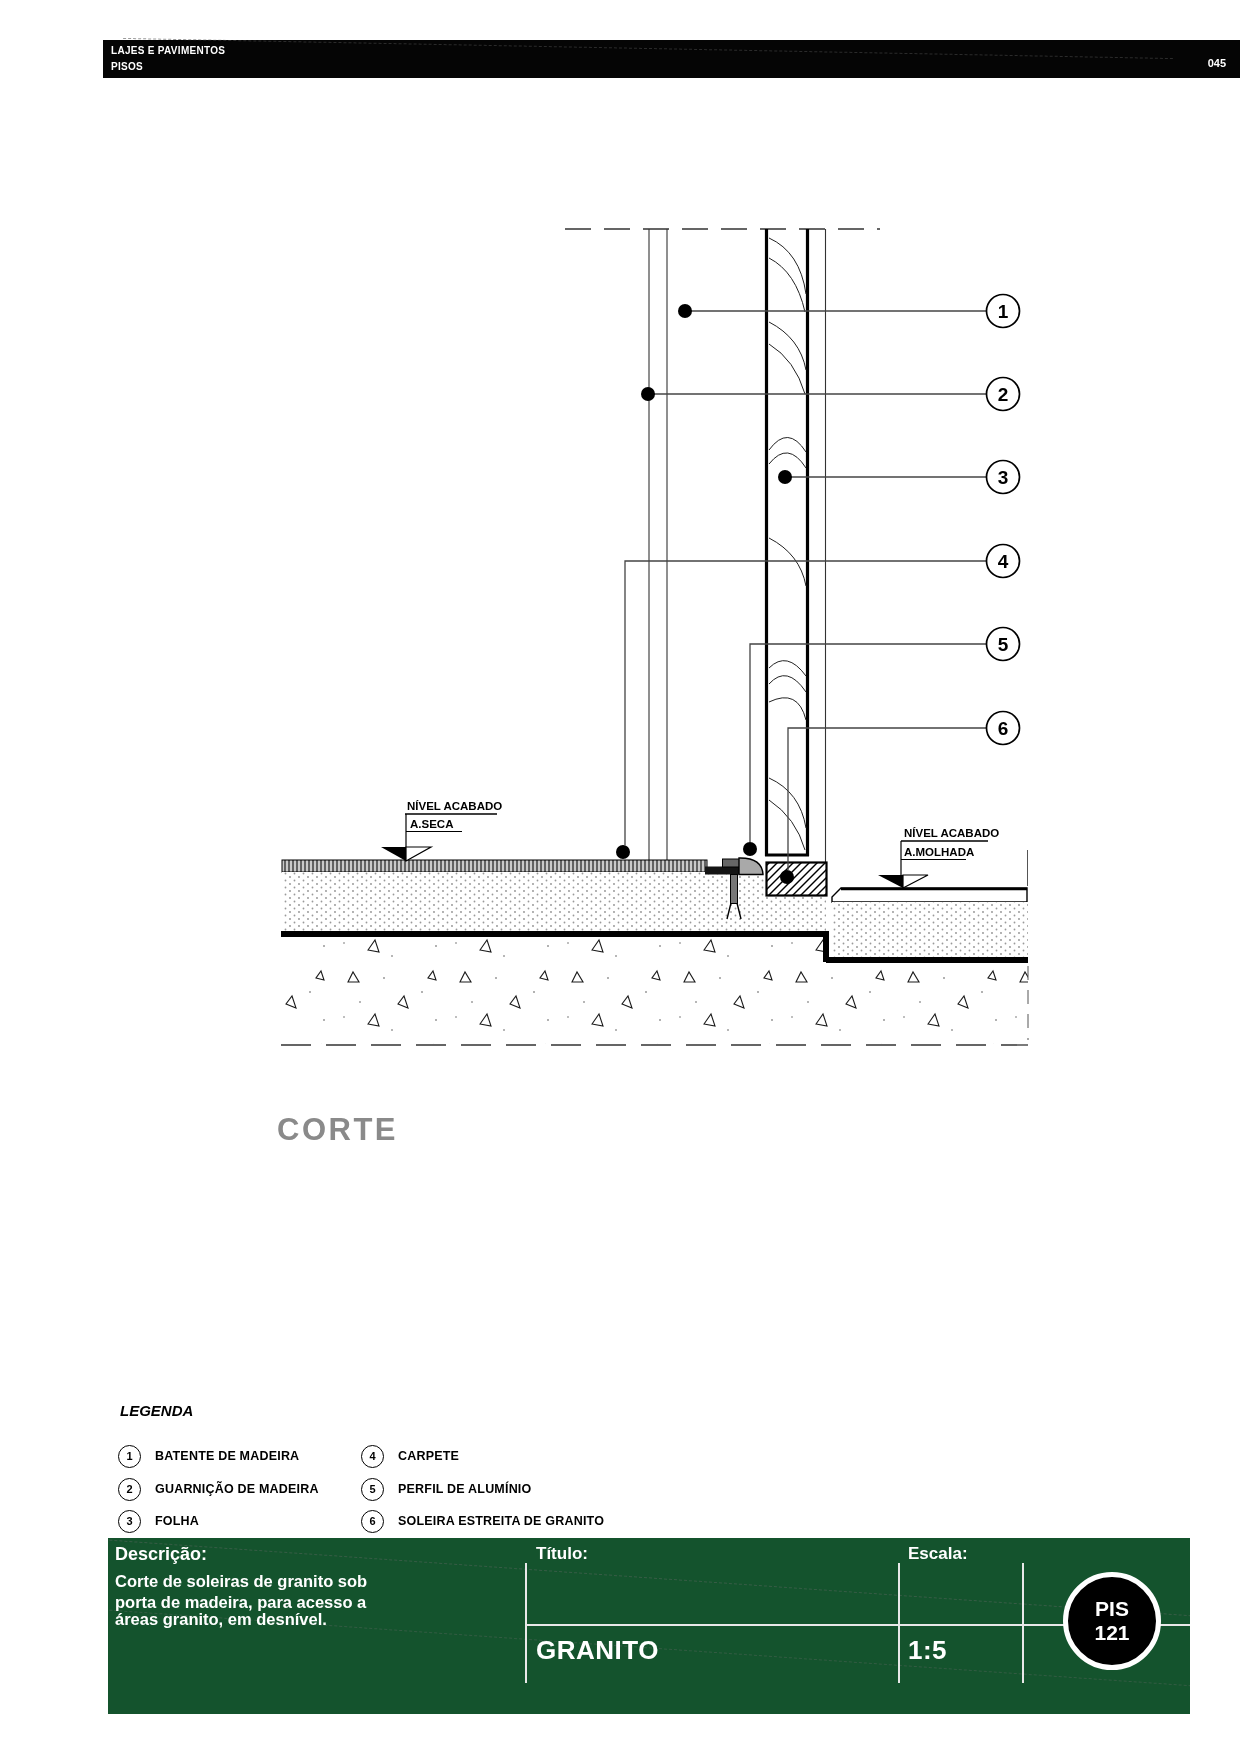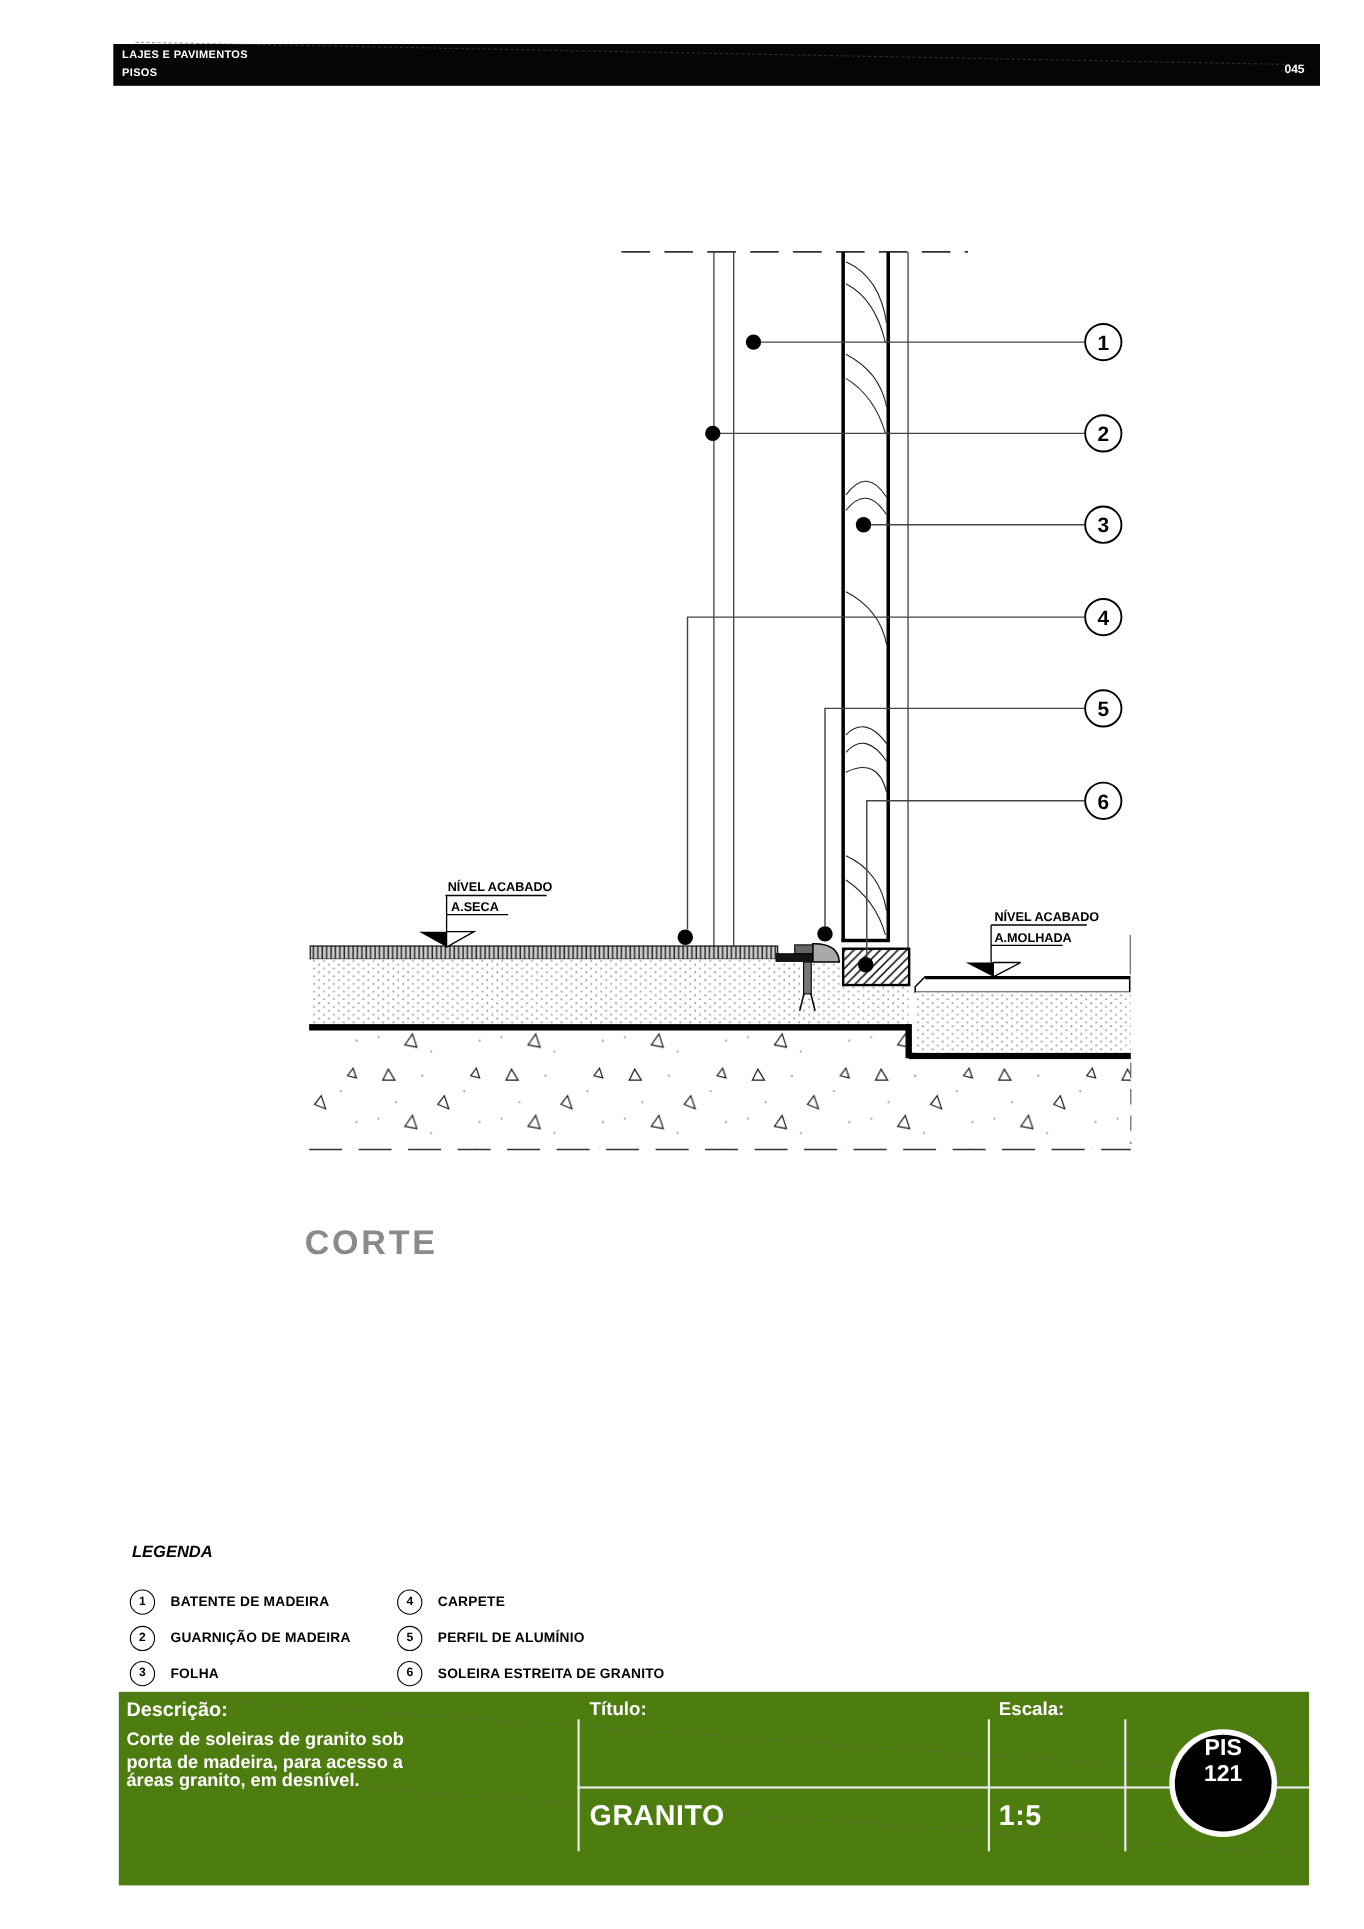--- a/index.html
+++ b/index.html
@@ -1,49 +1,49 @@
 <!DOCTYPE html>
 <html><head>
 <meta charset="utf-8">
 <style>
   html,body{margin:0;padding:0;background:#fff;}
   .page{position:relative;width:1240px;height:1754px;background:#ffffff;overflow:hidden;
         font-family:"Liberation Sans",sans-serif;color:#000;}
   .abs{position:absolute;}
 
   
-  .header-bar{left:103px;top:40px;width:1097px;height:38px;background:#050505;color:#fff;}
+  .header-bar{left:103px;top:40px;width:1097px;height:38px;background:#050505;color:#fff;padding-left:40px;}
   .header-line{position:absolute;left:8px;font-size:10px;font-weight:bold;letter-spacing:.3px;white-space:nowrap;}
   .header-num{position:absolute;right:14px;top:17px;font-size:11px;font-weight:bold;}
   .artifact{position:absolute;border-top:1px dashed #4a4a4a;pointer-events:none;}
 
   
   .drawing{left:0;top:0;width:1240px;height:1160px;}
 
   
   .corte{left:277px;top:1112px;font-size:31px;font-weight:bold;color:#8a8a8a;letter-spacing:2.5px;}
 
   
   .legend-title{left:120px;top:1402px;font-size:15px;font-weight:bold;font-style:italic;}
   .legend-item{position:absolute;height:24px;display:flex;align-items:center;}
   .lg-circle{width:21px;height:21px;border:1.6px solid #000;border-radius:50%;background:#fff;
              display:flex;align-items:center;justify-content:center;font-size:11px;font-weight:bold;flex:0 0 auto;}
   .lg-label{margin-left:14px;font-size:12.5px;font-weight:bold;letter-spacing:.2px;white-space:nowrap;}
 
   
-  .title-block{left:108px;top:1538px;width:1082px;height:176px;background:#4d7c0f;color:#fff;overflow:hidden;}
+  .title-block{left:108px;top:1538px;width:1082px;height:176px;background:#14532d;color:#fff;overflow:hidden;}
   .tb{position:absolute;white-space:nowrap;}
   .tb-label{font-size:18px;font-weight:bold;}
   .tb-desc{font-size:16.5px;font-weight:bold;line-height:19px;}
   .tb-big{font-size:26px;font-weight:bold;letter-spacing:.5px;}
   .tb-vline{position:absolute;width:2px;background:#e8e8e8;}
   .tb-hline{position:absolute;height:2px;background:#e8e8e8;}
   .stamp{position:absolute;left:955px;top:34px;width:88px;height:88px;background:#000;
          border:5px solid #fff;border-radius:50%;display:flex;flex-direction:column;
-         align-items:center;font-weight:bold;font-size:21px;line-height:24px;}
+         align-items:center;justify-content:center;font-weight:bold;font-size:21px;line-height:24px;}
 </style>
 </head>
 <body>
 
 <div class="page">
 
   <div class="abs header-bar">
     <div class="artifact" style="left:20px;top:8px;width:1050px;transform:rotate(1.1deg);opacity:.55"></div>
     <div class="header-line" style="top:5px">LAJES E PAVIMENTOS</div>
     <div class="header-line" style="top:21px">PISOS</div>

